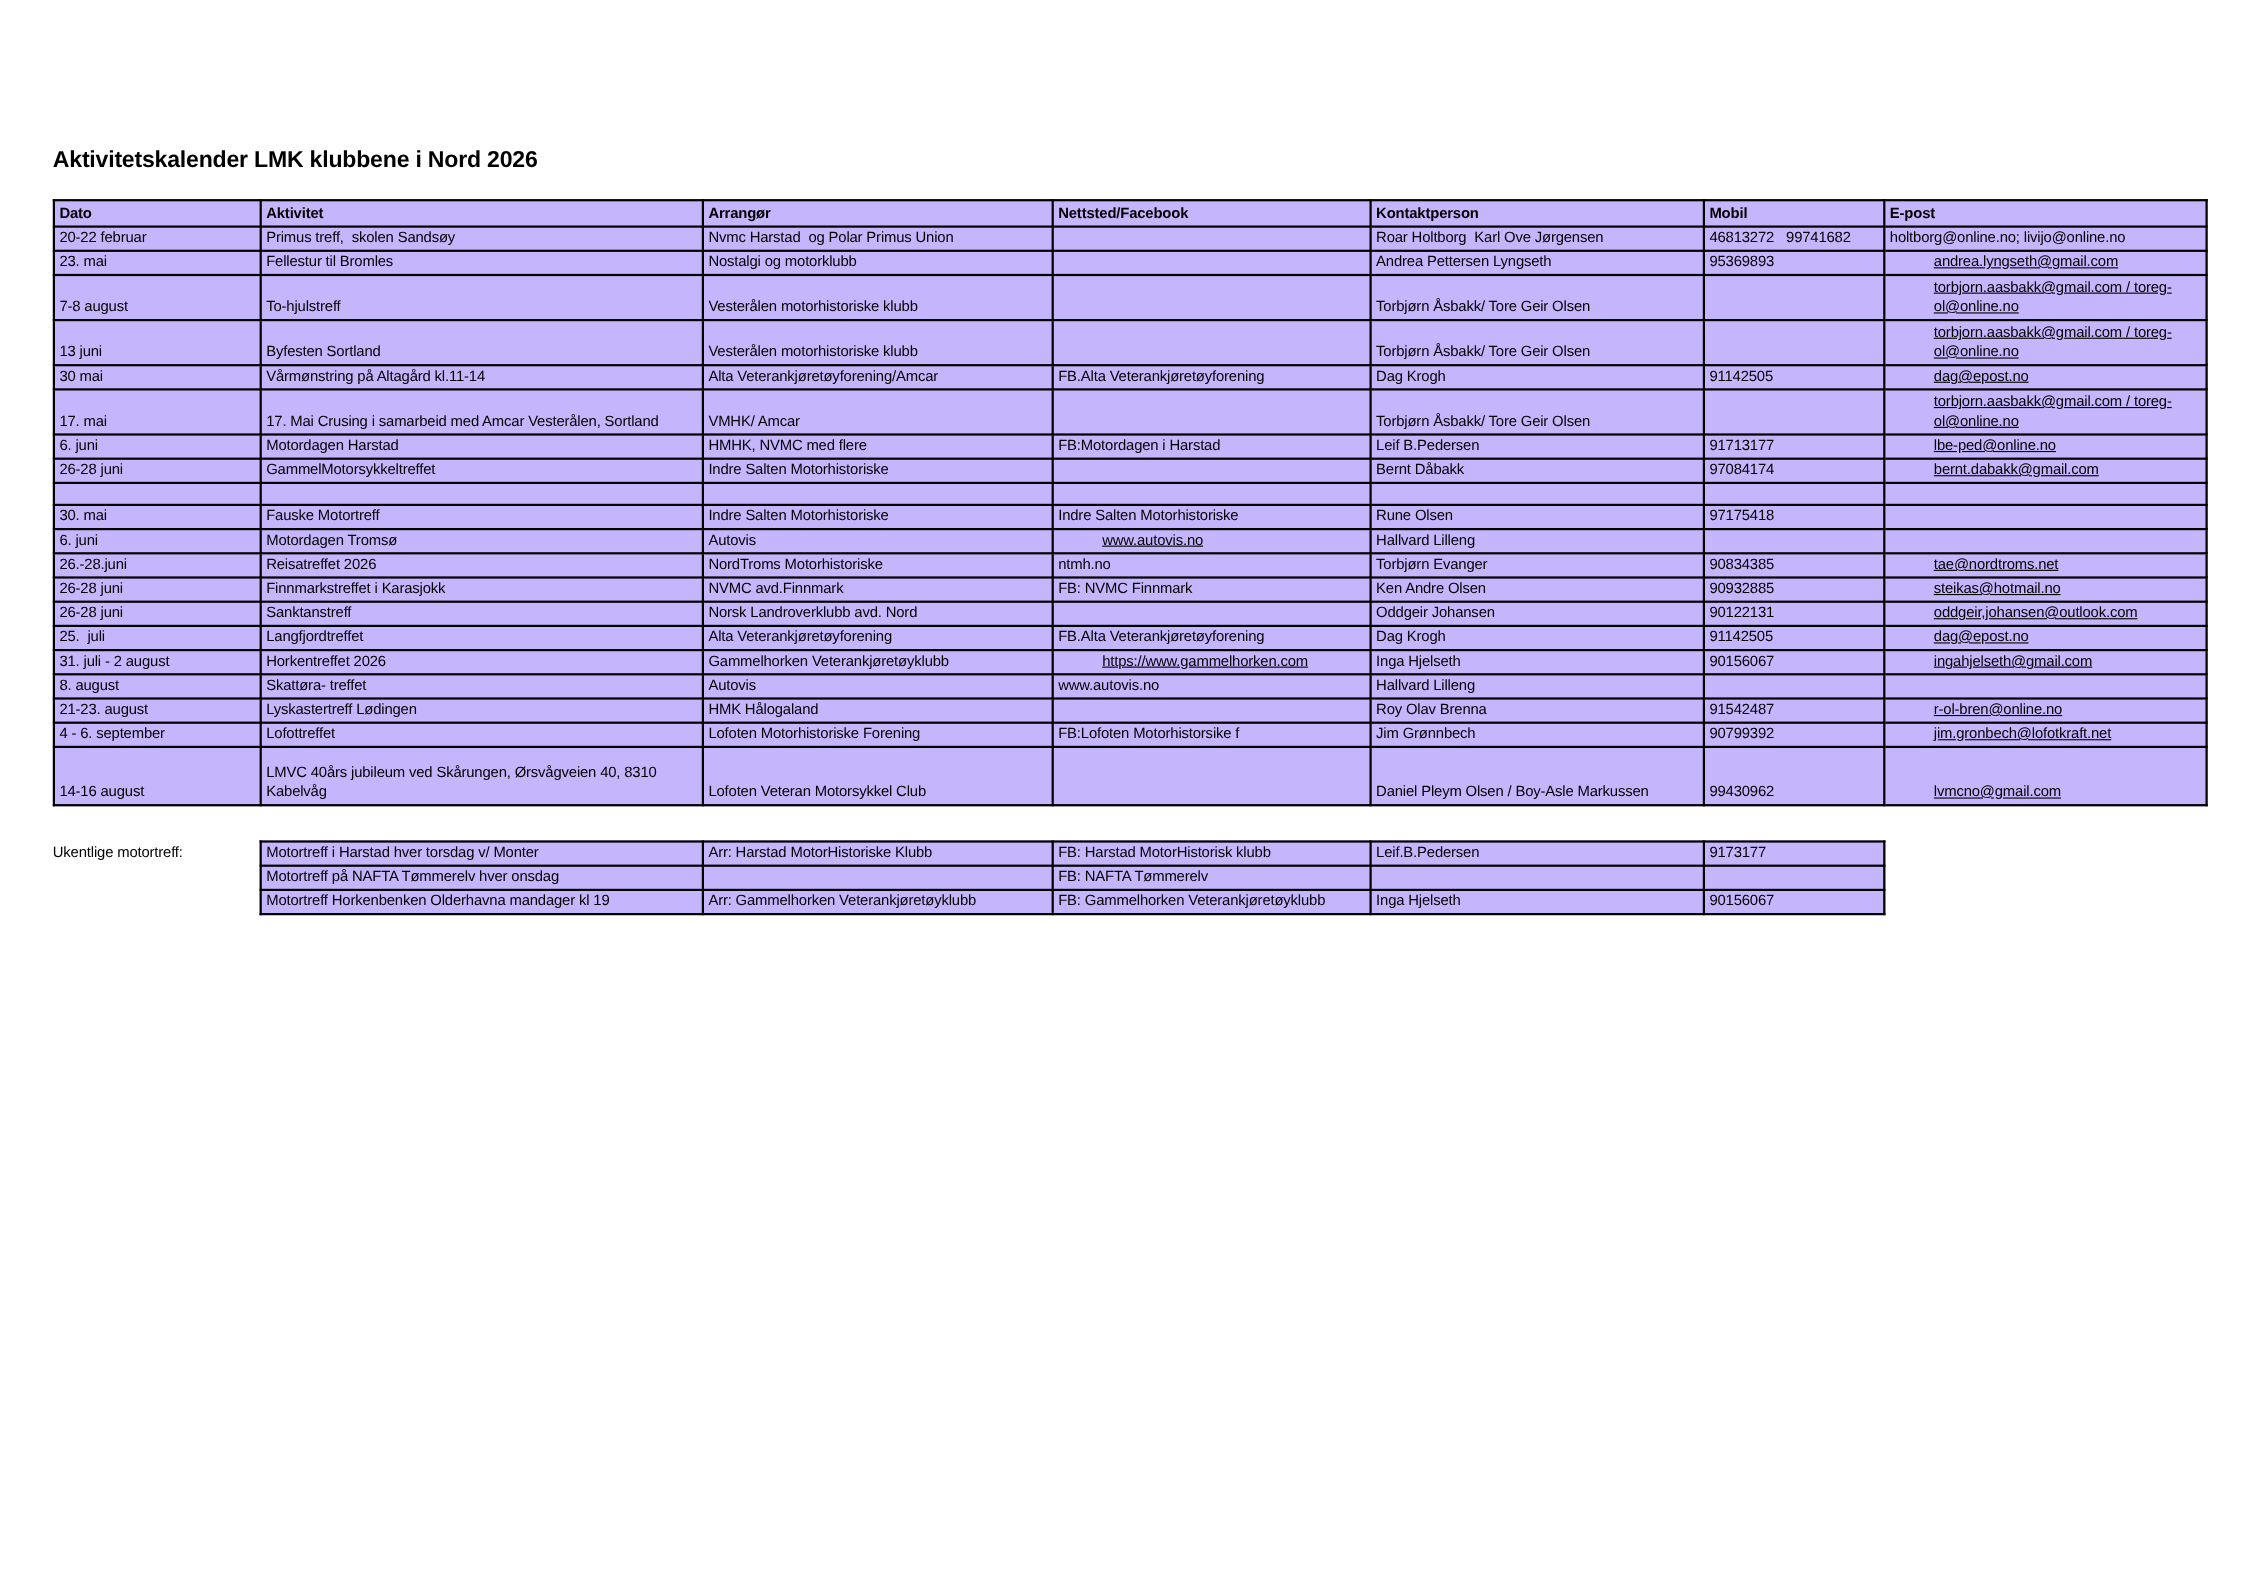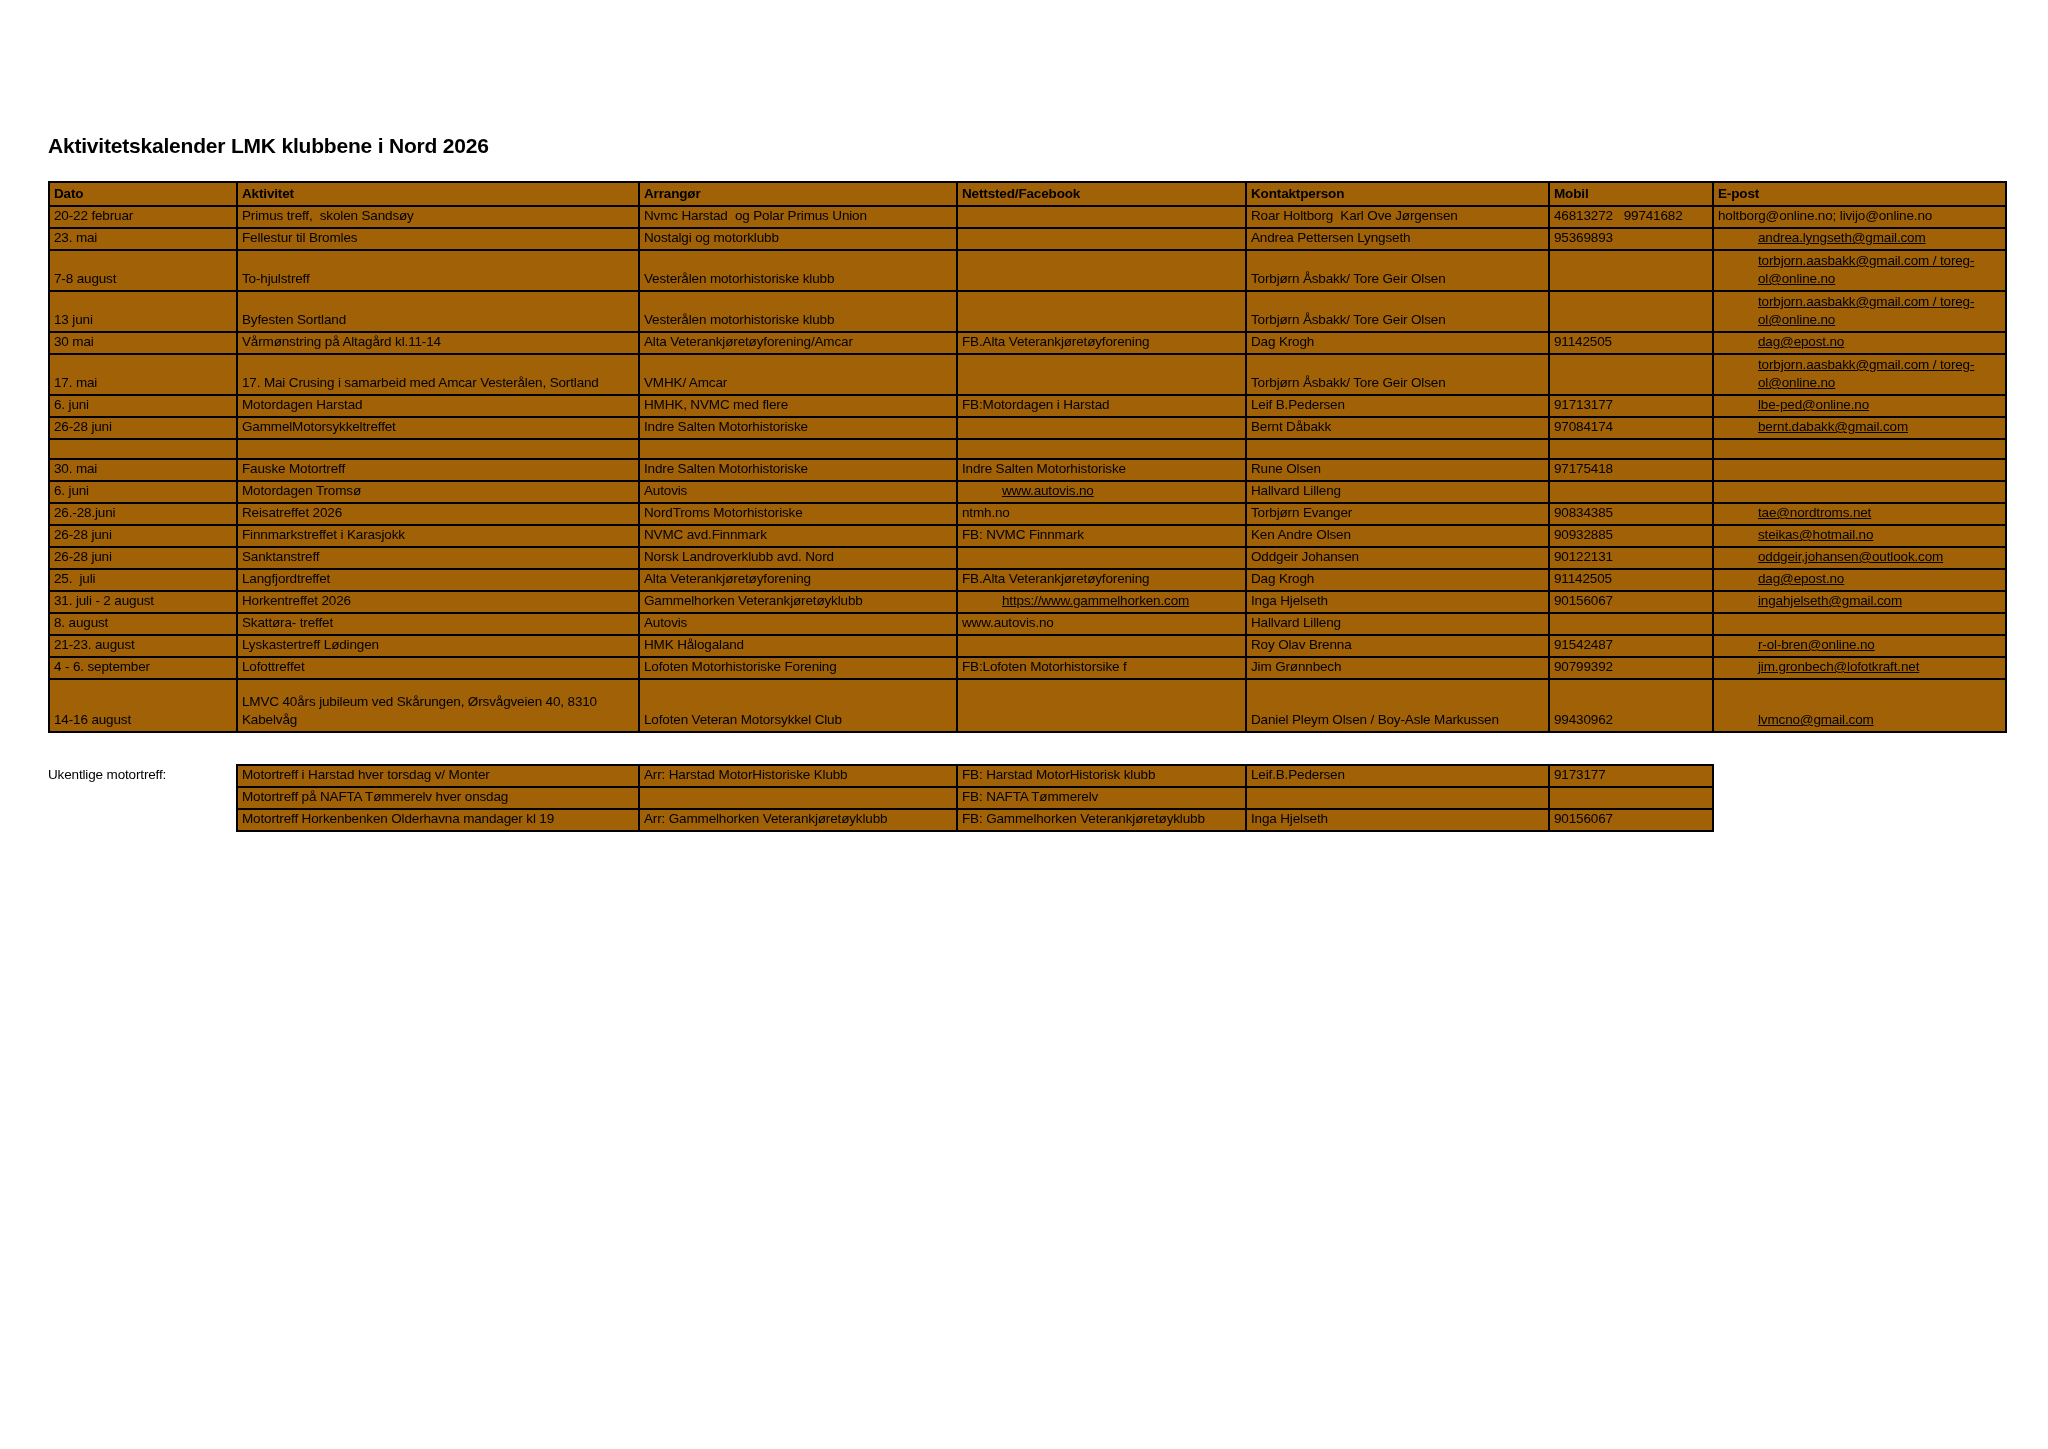--- a/index.html
+++ b/index.html
@@ -1,20 +1,20 @@
 <!DOCTYPE html>
 <html><head>
 <meta charset="utf-8">
 <style>
   html,body { margin:0; padding:0; background:#fff; }
   .page { position:relative; width:2048px; height:1109px; background:#ffffff;
           font-family:"Liberation Sans", sans-serif; color:#000; overflow:hidden; }
   .title { position:absolute; left:48px; top:134px; font-size:21px; font-weight:bold;
            letter-spacing:-0.2px; white-space:nowrap; }
-  table { border-collapse:collapse; table-layout:fixed; position:absolute; background:#a16207; }
+  table { border-collapse:collapse; table-layout:fixed; position:absolute; background:#c4b5fd; }
   #main-table  { left:48px;  top:181px; width:1957px; }
   #weekly-table{ left:236px; top:764px; width:1476px;padding-left:40px; }
   th, td { border:2px solid #000; font-size:13.5px; letter-spacing:-0.15px; line-height:18px;
            padding:0 2px 2px 4px; vertical-align:bottom; text-align:left;
            overflow:hidden; white-space:nowrap; }
   th { font-weight:bold; }
   #main-table thead tr { height:24px; }
   #main-table tbody tr { height:20px; }
   #main-table tbody tr.tall  { height:41px; }
   #main-table tbody tr.tall2 { height:53px; }

